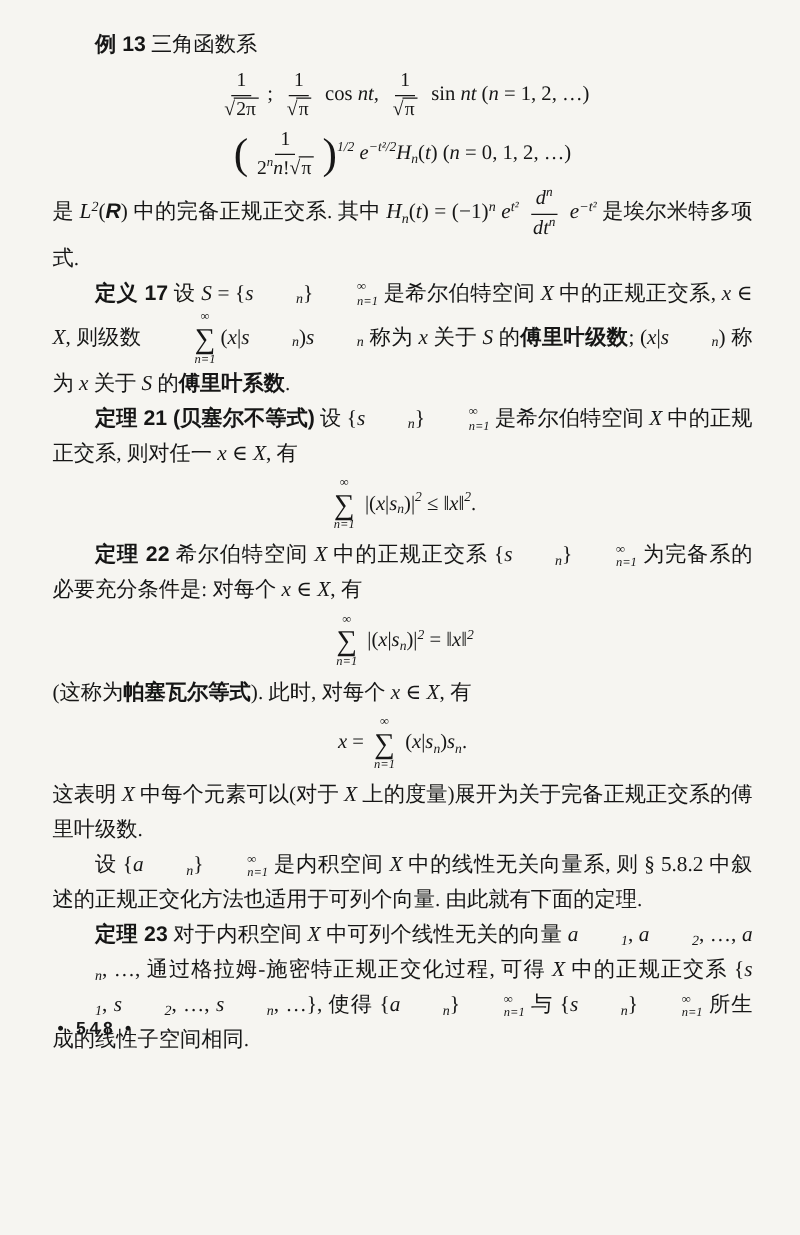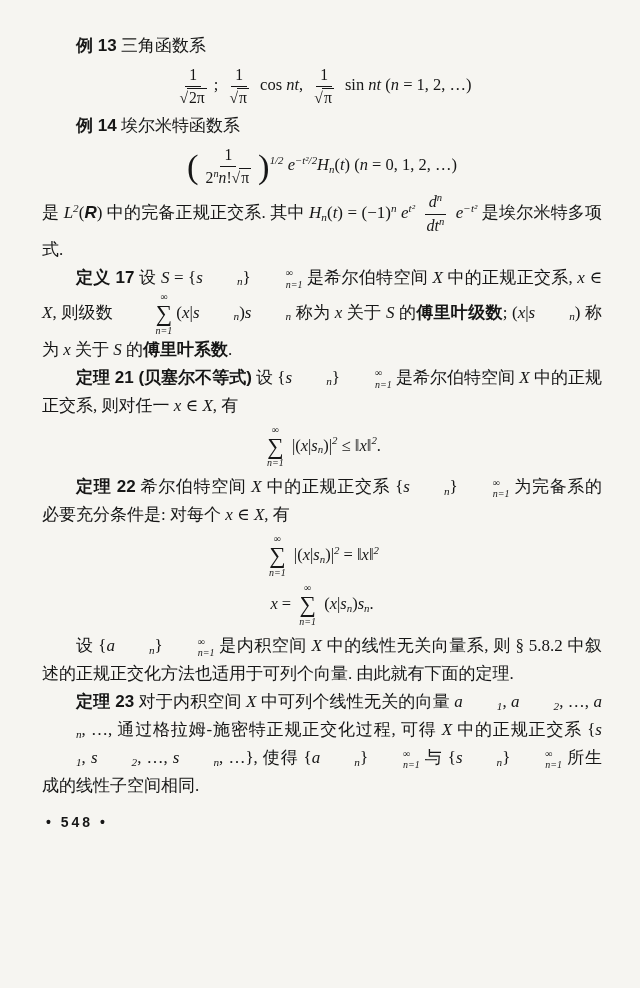--- a/index.html
+++ b/index.html
@@ -7,21 +7,21 @@
     width:640px; height:988px;
     background:#f6f5f1;
     color:#161616;
     font-family:"Liberation Serif","DejaVu Serif",serif;
     overflow:hidden;
   }
   .page {
     position:relative;
     box-sizing:border-box;
     width:640px; height:852px;
-    padding:32px 38px 0 42px;
+    padding:22px 38px 0 42px;
     overflow:hidden;
   }
   .block { margin:0; }
   .block.para {
     font-size:17px;
     line-height:28px;
     text-align:justify;
   }
   .block.para.indent { text-indent:2em; }
   .block.math {
@@ -112,21 +112,20 @@
       <div class="block math"><span class="tk tk-frac">
           <span class="tk-frac-num"><span class="tk">1</span></span>
           <span class="tk-frac-den"><span class="tk tk-sqrt"><span class="tk-sqrt-sign">√</span><span class="tk-sqrt-rad">2π</span></span></span>
         </span><span class="tk">;  </span><span class="tk tk-frac">
           <span class="tk-frac-num"><span class="tk">1</span></span>
           <span class="tk-frac-den"><span class="tk tk-sqrt"><span class="tk-sqrt-sign">√</span><span class="tk-sqrt-rad">π</span></span></span>
         </span><span class="tk"> cos </span><span class="tk tk-m">nt</span><span class="tk">,   </span><span class="tk tk-frac">
           <span class="tk-frac-num"><span class="tk">1</span></span>
           <span class="tk-frac-den"><span class="tk tk-sqrt"><span class="tk-sqrt-sign">√</span><span class="tk-sqrt-rad">π</span></span></span>
         </span><span class="tk"> sin </span><span class="tk tk-m">nt</span><span class="tk">  (</span><span class="tk tk-m">n</span><span class="tk"> = 1, 2, …)</span></div>
-      <div class="block para indent"><span class="tk tk-b">例 14</span><span class="tk">  埃尔米特函数系</span></div>
       <div class="block math"><span class="tk tk-big">(</span><span class="tk tk-frac">
           <span class="tk-frac-num"><span class="tk">1</span></span>
           <span class="tk-frac-den"><span class="tk">2</span><span class="tk tk-sup">n</span><span class="tk tk-m">n</span><span class="tk">!</span><span class="tk tk-sqrt"><span class="tk-sqrt-sign">√</span><span class="tk-sqrt-rad">π</span></span></span>
         </span><span class="tk tk-big">)</span><span class="tk tk-sup">1/2</span><span class="tk"> </span><span class="tk tk-m">e</span><span class="tk tk-sup">−t²/2</span><span class="tk tk-m">H</span><span class="tk tk-sub">n</span><span class="tk">(</span><span class="tk tk-m">t</span><span class="tk">)</span><span class="tk">  (</span><span class="tk tk-m">n</span><span class="tk"> = 0, 1, 2, …)</span></div>
       <div class="block para"><span class="tk">是 </span><span class="tk tk-m">L</span><span class="tk tk-sup">2</span><span class="tk">(</span><span class="tk tk-b tk-m">R</span><span class="tk">) 中的完备正规正交系. 其中 </span><span class="tk tk-m">H</span><span class="tk tk-sub">n</span><span class="tk">(</span><span class="tk tk-m">t</span><span class="tk">) = (−1)</span><span class="tk tk-sup">n</span><span class="tk"> </span><span class="tk tk-m">e</span><span class="tk tk-sup">t²</span><span class="tk"> </span><span class="tk tk-frac">
           <span class="tk-frac-num"><span class="tk tk-m">d</span><span class="tk tk-sup">n</span></span>
           <span class="tk-frac-den"><span class="tk tk-m">dt</span><span class="tk tk-sup">n</span></span>
         </span><span class="tk"> </span><span class="tk tk-m">e</span><span class="tk tk-sup">−t²</span><span class="tk"> 是埃尔米特多项式.</span></div>
       <div class="block para indent"><span class="tk tk-b">定义 17</span><span class="tk">  设 </span><span class="tk tk-m">S</span><span class="tk"> = {</span><span class="tk tk-m">s</span><span class="tk tk-sub">n</span><span class="tk">}</span><span class="tk tk-ss">
           <span class="tk-ss-top">∞</span>
@@ -147,25 +146,27 @@
         </span><span class="tk"> |(</span><span class="tk tk-m">x</span><span class="tk">|</span><span class="tk tk-m">s</span><span class="tk tk-sub">n</span><span class="tk">)|</span><span class="tk tk-sup">2</span><span class="tk"> ≤ ‖</span><span class="tk tk-m">x</span><span class="tk">‖</span><span class="tk tk-sup">2</span><span class="tk">.</span></div>
       <div class="block para indent"><span class="tk tk-b">定理 22</span><span class="tk">  希尔伯特空间 </span><span class="tk tk-m">X</span><span class="tk"> 中的正规正交系 {</span><span class="tk tk-m">s</span><span class="tk tk-sub">n</span><span class="tk">}</span><span class="tk tk-ss">
           <span class="tk-ss-top">∞</span>
           <span class="tk-ss-bot">n=1</span>
         </span><span class="tk"> 为完备系的必要充分条件是: 对每个 </span><span class="tk tk-m">x</span><span class="tk"> ∈ </span><span class="tk tk-m">X</span><span class="tk">, 有</span></div>
       <div class="block math"><span class="tk tk-sum">
           <span class="tk-sum-top">∞</span>
           <span class="tk-sum-sigma">∑</span>
           <span class="tk-sum-bot">n=1</span>
         </span><span class="tk"> |(</span><span class="tk tk-m">x</span><span class="tk">|</span><span class="tk tk-m">s</span><span class="tk tk-sub">n</span><span class="tk">)|</span><span class="tk tk-sup">2</span><span class="tk"> = ‖</span><span class="tk tk-m">x</span><span class="tk">‖</span><span class="tk tk-sup">2</span></div>
+      <div class="block para"><span class="tk">(这称为</span><span class="tk tk-b">帕塞瓦尔等式</span><span class="tk">). 此时, 对每个 </span><span class="tk tk-m">x</span><span class="tk"> ∈ </span><span class="tk tk-m">X</span><span class="tk">, 有</span></div>
       <div class="block math"><span class="tk tk-m">x</span><span class="tk"> = </span><span class="tk tk-sum">
           <span class="tk-sum-top">∞</span>
           <span class="tk-sum-sigma">∑</span>
           <span class="tk-sum-bot">n=1</span>
         </span><span class="tk"> (</span><span class="tk tk-m">x</span><span class="tk">|</span><span class="tk tk-m">s</span><span class="tk tk-sub">n</span><span class="tk">)</span><span class="tk tk-m">s</span><span class="tk tk-sub">n</span><span class="tk">.</span></div>
+      <div class="block para"><span class="tk">这表明 </span><span class="tk tk-m">X</span><span class="tk"> 中每个元素可以(对于 </span><span class="tk tk-m">X</span><span class="tk"> 上的度量)展开为关于完备正规正交系的傅里叶级数.</span></div>
       <div class="block para indent"><span class="tk">设 {</span><span class="tk tk-m">a</span><span class="tk tk-sub">n</span><span class="tk">}</span><span class="tk tk-ss">
           <span class="tk-ss-top">∞</span>
           <span class="tk-ss-bot">n=1</span>
         </span><span class="tk"> 是内积空间 </span><span class="tk tk-m">X</span><span class="tk"> 中的线性无关向量系, 则 § 5.8.2 中叙述的正规正交化方法也适用于可列个向量. 由此就有下面的定理.</span></div>
       <div class="block para indent"><span class="tk tk-b">定理 23</span><span class="tk">  对于内积空间 </span><span class="tk tk-m">X</span><span class="tk"> 中可列个线性无关的向量 </span><span class="tk tk-m">a</span><span class="tk tk-sub">1</span><span class="tk">, </span><span class="tk tk-m">a</span><span class="tk tk-sub">2</span><span class="tk">, …, </span><span class="tk tk-m">a</span><span class="tk tk-sub">n</span><span class="tk">, …, 通过格拉姆-施密特正规正交化过程, 可得 </span><span class="tk tk-m">X</span><span class="tk"> 中的正规正交系 {</span><span class="tk tk-m">s</span><span class="tk tk-sub">1</span><span class="tk">, </span><span class="tk tk-m">s</span><span class="tk tk-sub">2</span><span class="tk">, …, </span><span class="tk tk-m">s</span><span class="tk tk-sub">n</span><span class="tk">, …}, 使得 {</span><span class="tk tk-m">a</span><span class="tk tk-sub">n</span><span class="tk">}</span><span class="tk tk-ss">
           <span class="tk-ss-top">∞</span>
           <span class="tk-ss-bot">n=1</span>
         </span><span class="tk"> 与 {</span><span class="tk tk-m">s</span><span class="tk tk-sub">n</span><span class="tk">}</span><span class="tk tk-ss">
           <span class="tk-ss-top">∞</span>
           <span class="tk-ss-bot">n=1</span>

